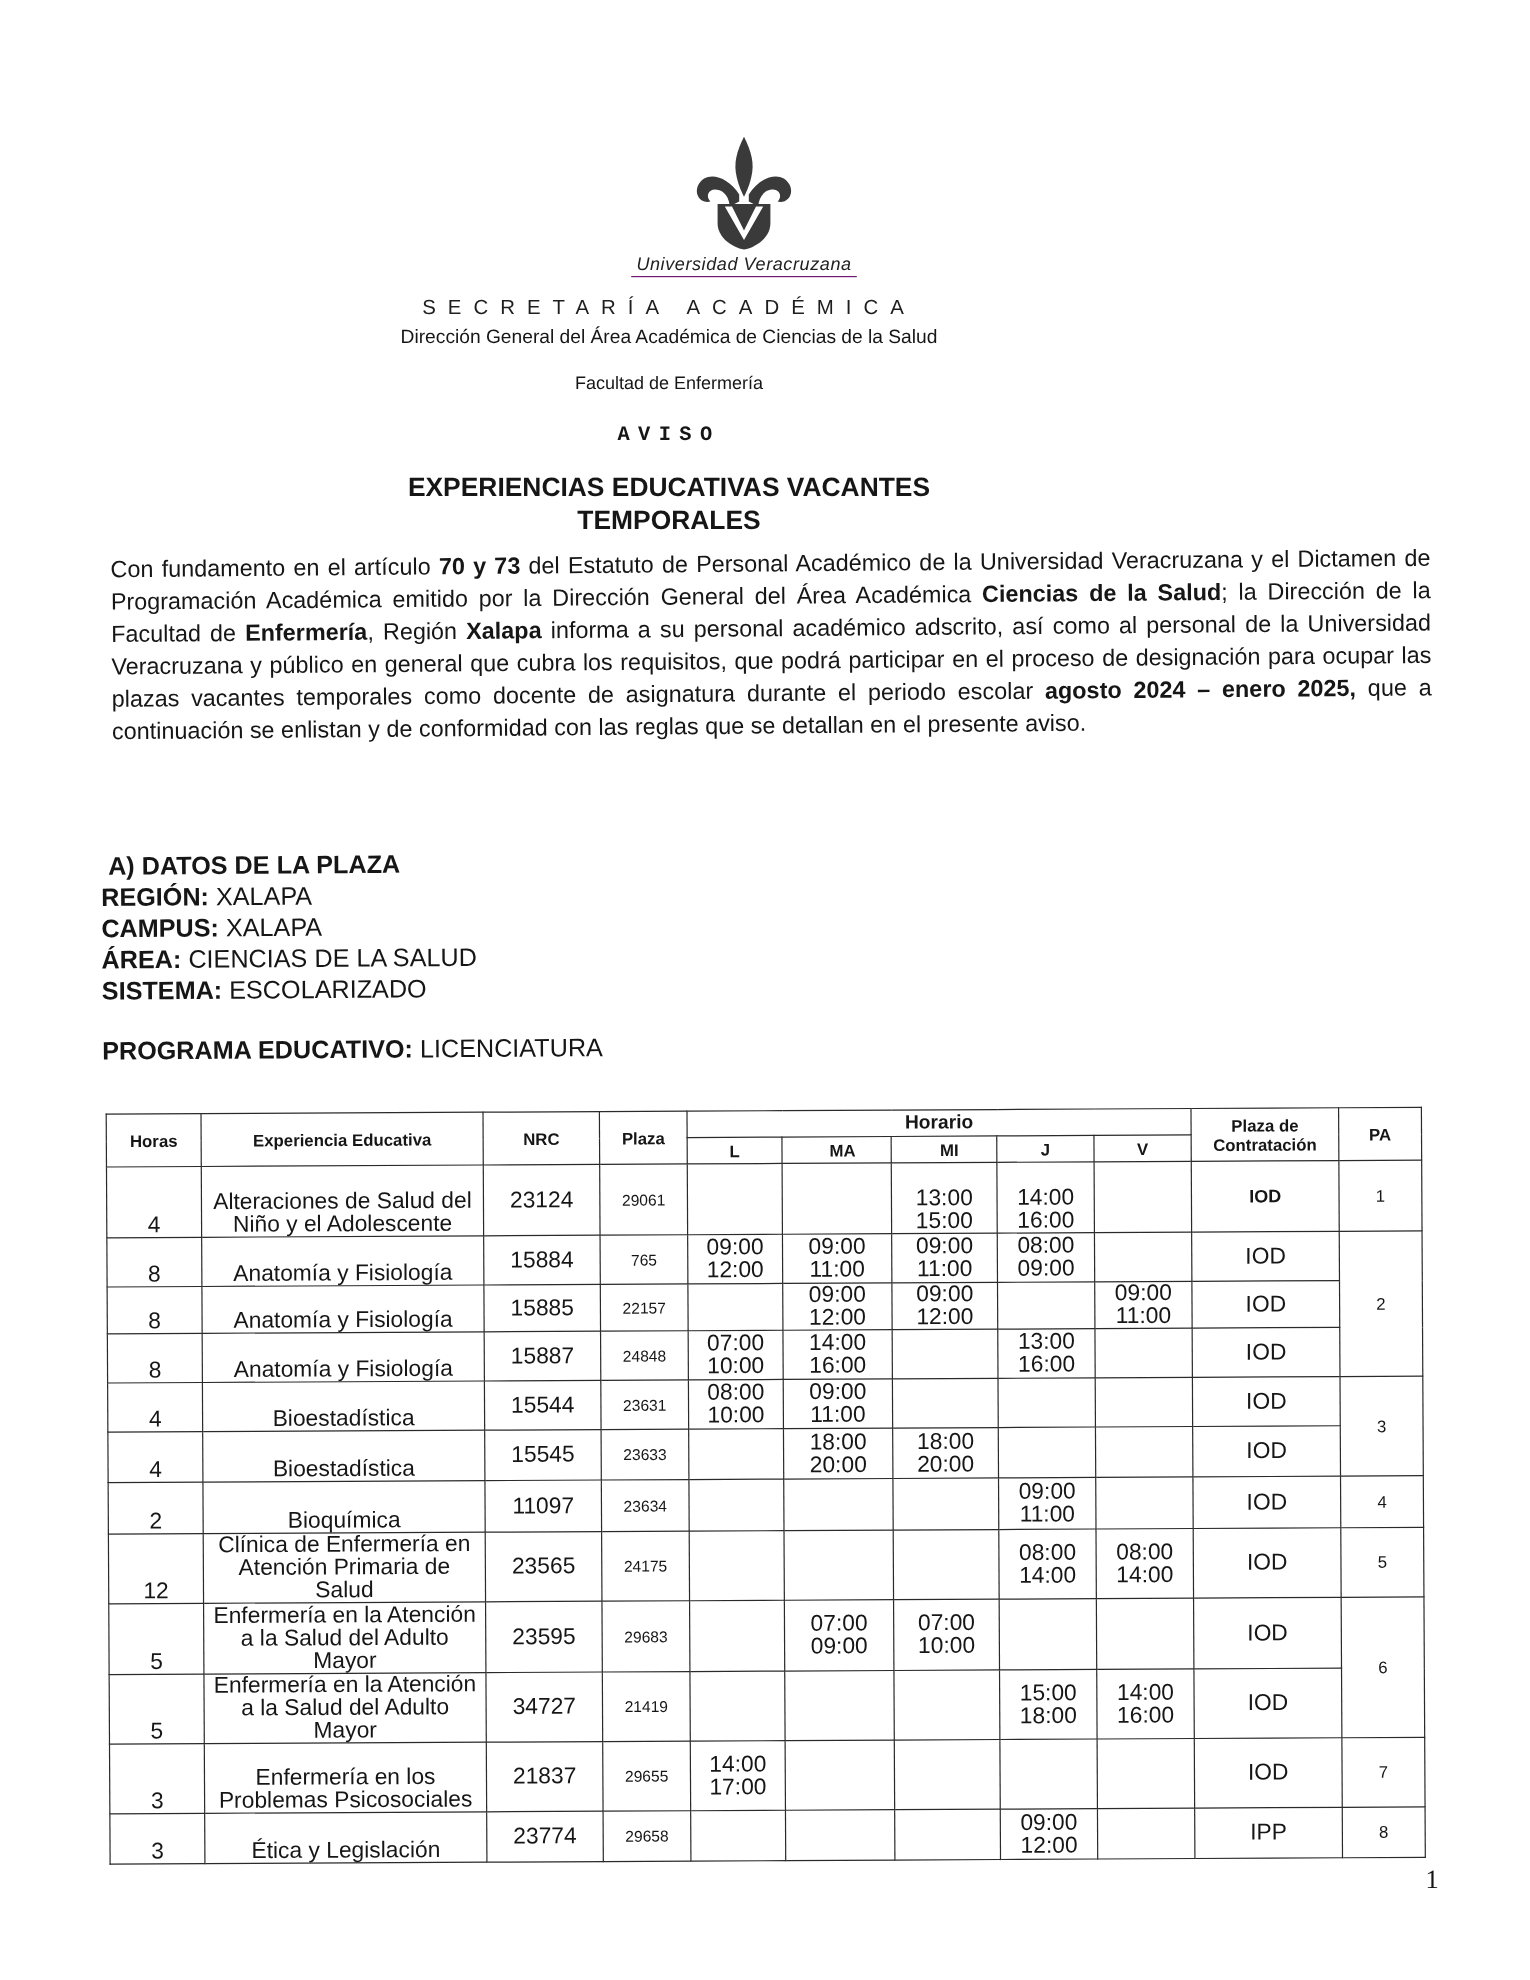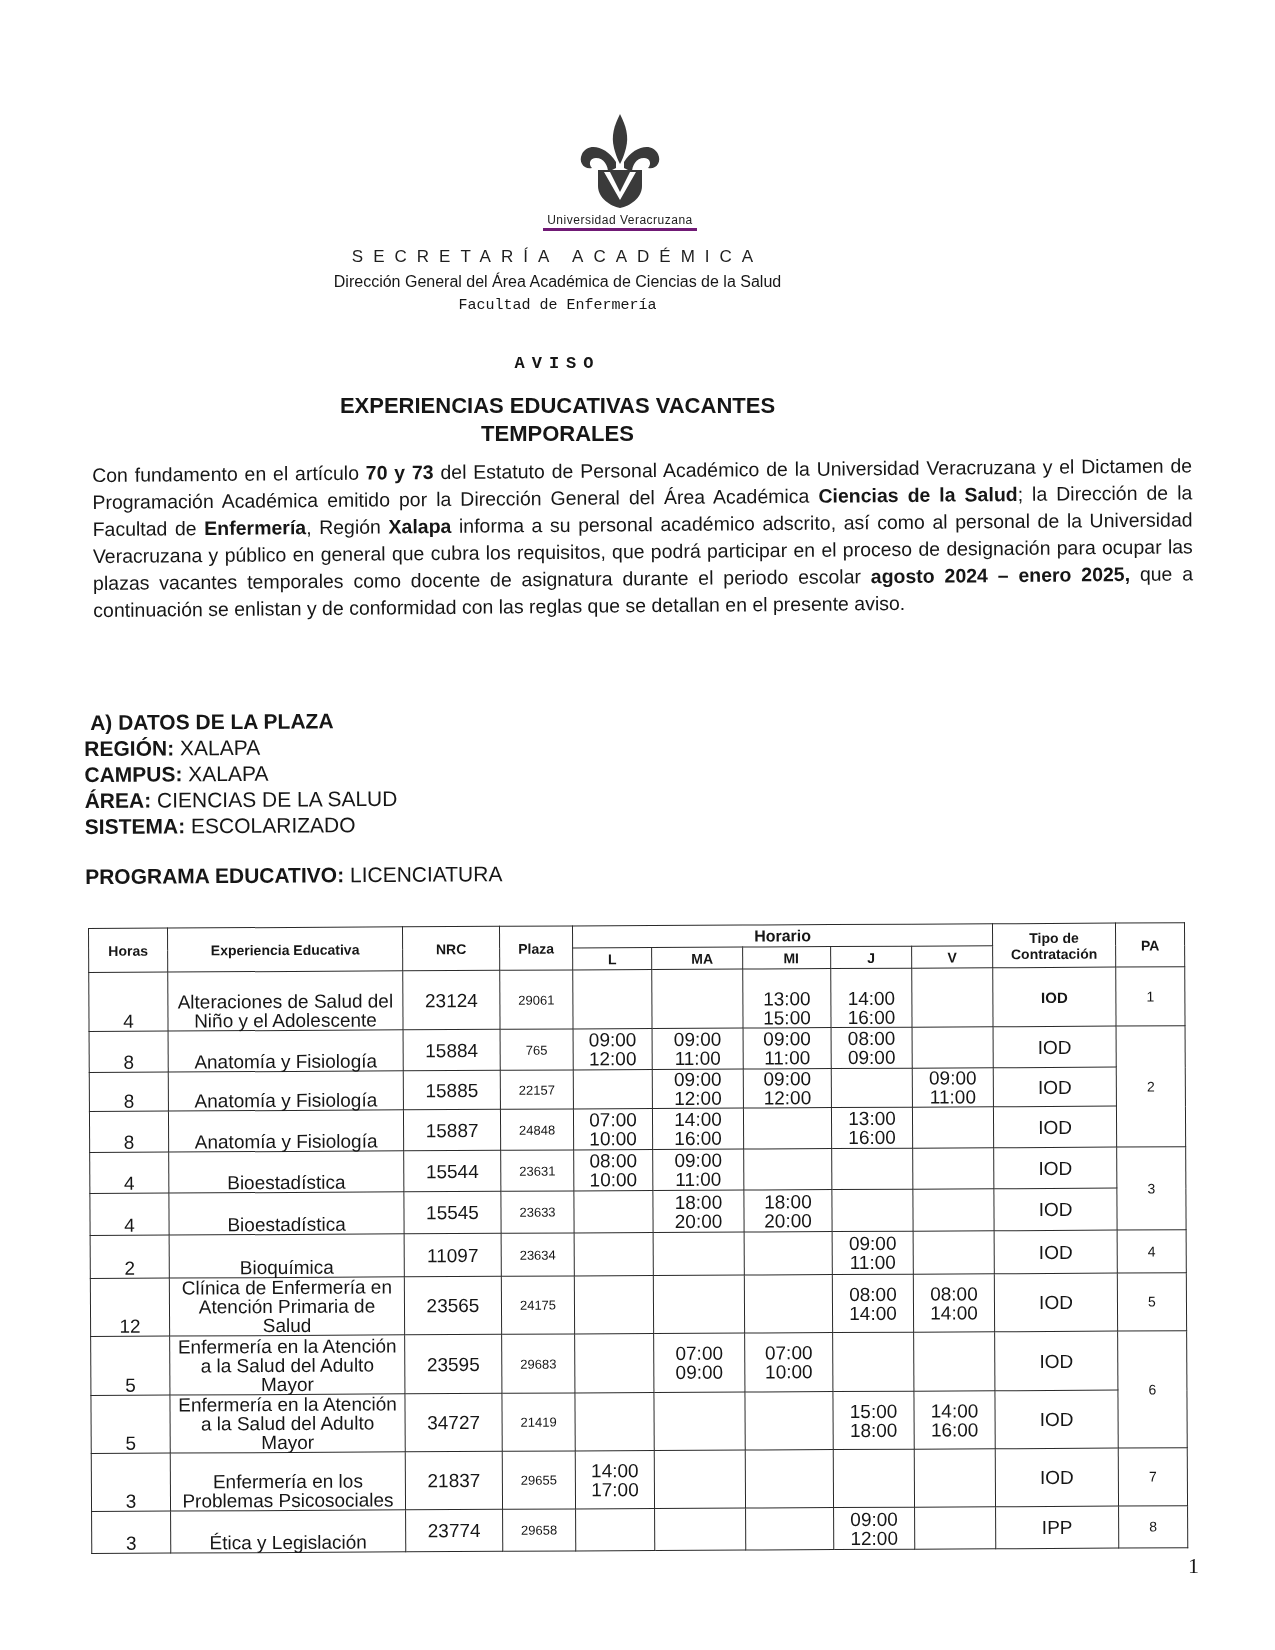--- a/index.html
+++ b/index.html
@@ -1,25 +1,25 @@
 <!DOCTYPE html>
 <html><head>
 <meta charset="utf-8">
 <style>
   html, body { margin: 0; padding: 0; background: #ffffff; }
   body { width: 1275px; height: 1650px; position: relative; overflow: hidden;
          font-family: "Liberation Sans", "DejaVu Sans", sans-serif; color: #161616; }
   .logo-wrap { position: absolute; left: 520px; top: 112px; width: 200px; text-align: center; }
   .logo-wrap svg { display: block; margin: 0 auto; }
-  .logo-caption { font-size: 12px; letter-spacing: 0.5px; color: #222; margin-top: 2px;
-                  display: inline-block; border-bottom: 3px solid #701a75; padding: 0 4px 1px; }
+  .logo-caption { font-size: 15px; letter-spacing: 0.5px; color: #222; margin-top: 2px;
+                  display: inline-block; border-bottom: 1px solid #701a75; padding: 0 4px 1px; font-style: italic; }
   .sec { position: absolute; left: 0; width: 1115px; text-align: center; }
   .sec-title { top: 247px; font-size: 17px; letter-spacing: 10px; color: #1e1e1e; }
   .sec-sub1 { top: 273px; font-size: 16px; }
-  .sec-sub2 { top: 297px; font-size: 15px; font-family: Liberation Mono, monospace; }
+  .sec-sub2 { top: 311px; font-size: 15px; }
   .aviso { top: 354px; font-size: 17px; font-weight: bold; letter-spacing: 7px; font-family: Liberation Mono, monospace; }
   .aviso-t1 { top: 393px; font-size: 22px; font-weight: bold; }
   .aviso-t2 { top: 421px; font-size: 22px; font-weight: bold; text-align: center; }
   .body-par { position: absolute; left: 92px; width: 1100px; font-size: 19.5px; line-height: 27px;
               text-align: justify; transform: rotate(-0.5deg); transform-origin: left top; }
   .body-par b { font-weight: bold; }
   .datos { position: absolute; left: 84px; top: 710px; font-size: 21px; line-height: 26px;
            transform: rotate(-0.4deg); transform-origin: left top; }
   .datos .row b { font-weight: bold; }
   .datos .title { padding-left: 6px; font-weight: bold; }
@@ -81,21 +81,21 @@
 </div>
 
 <table class="vac">
   <thead>
     <tr style="height:22px;">
       <th rowspan="2" style="width:74px;">Horas</th>
       <th rowspan="2" style="width:230px;">Experiencia Educativa</th>
       <th rowspan="2" style="width:92px;">NRC</th>
       <th rowspan="2" style="width:68px;">Plaza</th>
       <th colspan="5" style="font-size:16px;">Horario</th>
-      <th rowspan="2" style="width:118px;">Tipo de Contratación</th>
+      <th rowspan="2" style="width:118px;">Plaza de Contratación</th>
       <th rowspan="2" style="width:64px;">PA</th>
     </tr>
     <tr style="height:22px;">
       <th style="width:74px;">L</th>
       <th style="width:76px;padding-left:12px;">MA</th>
       <th style="width:74px;padding-left:11px;">MI</th>
       <th style="width:76px;">J</th>
       <th style="width:76px;">V</th>
     </tr>
   </thead>

